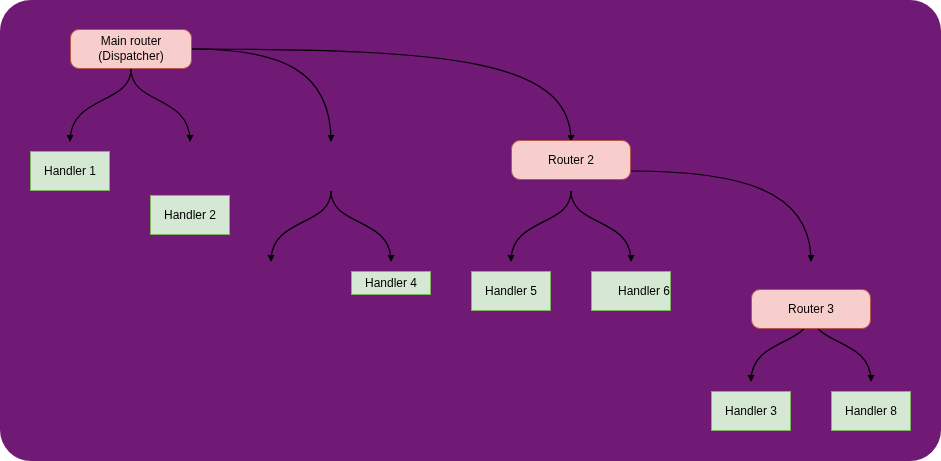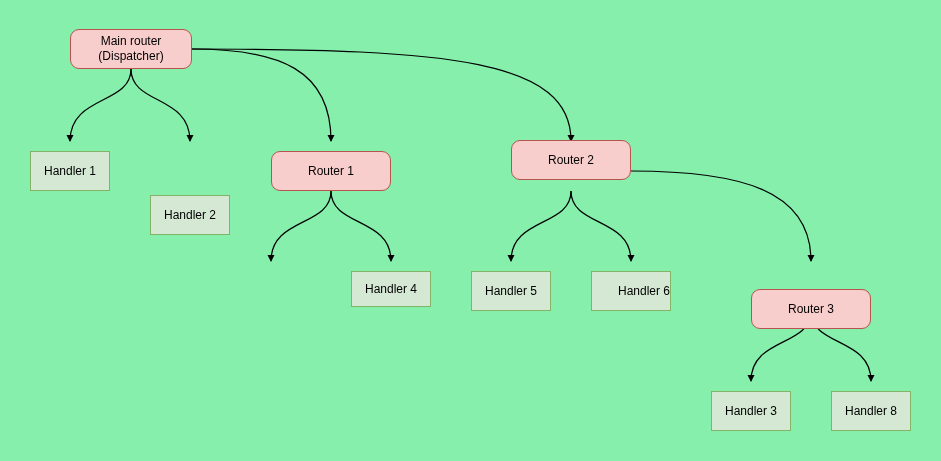--- a/index.html
+++ b/index.html
@@ -11,21 +11,22 @@
   body {
     width: 941px;
     height: 461px;
     font-family: "Liberation Sans", sans-serif;
     overflow: hidden;
   }
   #canvas {
     position: relative;
     width: 941px;
     height: 461px;
-    background: #86efac;
+    background: #701a75;
+    border-radius: 31px;
   }
   #edge-layer {
     position: absolute;
     left: 0;
     top: 0;
     width: 941px;
     height: 461px;
     pointer-events: none;
   }
   .node {
@@ -88,30 +89,27 @@
   </div>
 
   <div class="node handler" style="left: 30px; top: 151px; width: 80px; height: 40px;">
     <span class="node-label">Handler 1</span>
   </div>
 
   <div class="node handler" style="left: 150px; top: 151px; width: 80px; height: 40px; margin-top: 44px;">
     <span class="node-label">Handler 2</span>
   </div>
 
-  <div class="node router" style="left: 271px; top: 151px; width: 120px; height: 40px;">
-    <span class="node-label">Router 1</span>
-  </div>
 
   <div class="node router" style="left: 511px; top: 140px; width: 120px; height: 40px;">
     <span class="node-label">Router 2</span>
   </div>
 
 
-  <div class="node handler" style="left: 351px; top: 271px; width: 80px; height: 36px;">
+  <div class="node handler" style="left: 351px; top: 271px; width: 80px; height: 24px;">
     <span class="node-label">Handler 4</span>
   </div>
 
   <div class="node handler" style="left: 471px; top: 271px; width: 80px; height: 40px;">
     <span class="node-label">Handler 5</span>
   </div>
 
   <div class="node handler" style="left: 591px; top: 271px; width: 80px; height: 40px; justify-content: flex-end;">
     <span class="node-label">Handler 6</span>
   </div>

